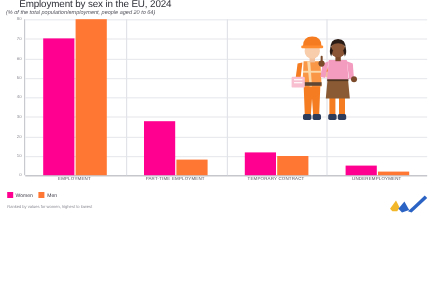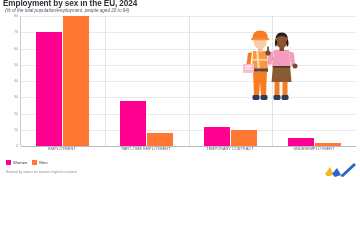--- a/index.html
+++ b/index.html
@@ -6,23 +6,23 @@
   html, body { width: 360px; height: 180px; overflow: hidden; }
   body {
     font-family: "Liberation Sans", sans-serif;
     background: #ffffff;
     color: #3b3b47;
     position: relative;
   }
 
   .title {
     position: absolute;
-    left: 3px; top: -1px;
+    left: 16px; top: -1px;
     font-size: 8.2px;
-    font-weight: bold;
+    font-weight: normal;
     color: #2f3038;
     letter-spacing: -0.1px;
     white-space: nowrap;
   }
   .subtitle {
     position: absolute;
     left: 5px; top: 8px;
     font-size: 4.6px;
     font-style: italic;
     color: #55565f;

